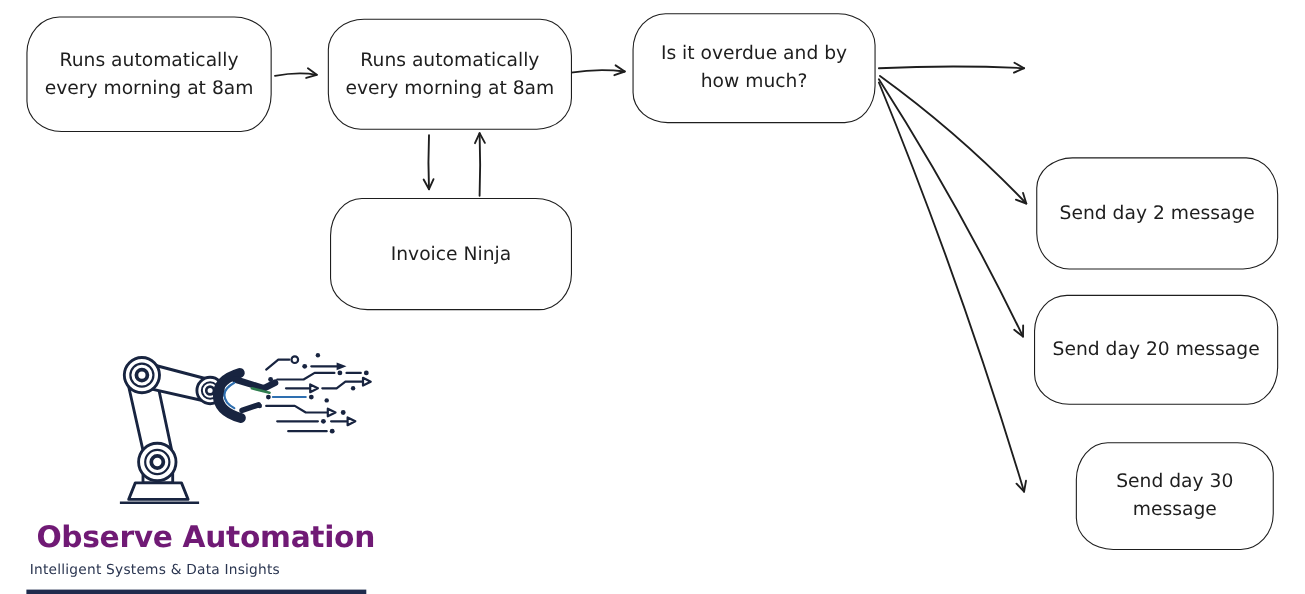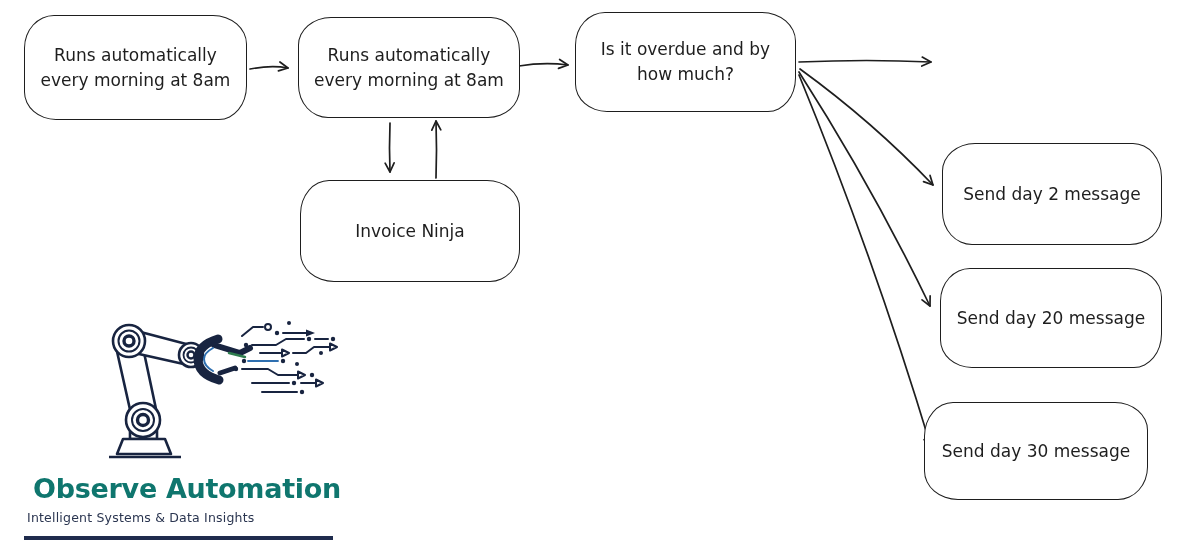--- a/index.html
+++ b/index.html
@@ -33,32 +33,32 @@
     color: #1e1e1e;
   }
   .node span { display: block; }
   #n-trigger-1   { left: 24px;  top: 15px;  width: 223px; height: 105px; }
   #n-trigger-2   { left: 298px; top: 17px;  width: 222px; height: 101px; border-radius: 33px 29px 32px 30px / 28px 34px 29px 33px; }
   #n-overdue     { left: 575px; top: 12px;  width: 221px; height: 100px; }
   #n-invoice     { left: 300px; top: 180px; width: 220px; height: 102px; border-radius: 29px 33px 30px 34px / 34px 28px 33px 29px; }
   #n-day1        { left: 942px; top: 12px;  width: 221px; height: 101px; }
   #n-day7        { left: 942px; top: 143px; width: 220px; height: 102px; border-radius: 33px 29px 32px 30px / 28px 34px 29px 33px; }
   #n-day20       { left: 940px; top: 268px; width: 222px; height: 100px; }
-  #n-day30       { left: 924px; top: 402px; width: 224px; height: 98px;  border-radius: 29px 33px 30px 34px / 34px 28px 33px 29px; }
+  #n-day30       { left: 978px; top: 402px; width: 180px; height: 98px;  border-radius: 29px 33px 30px 34px / 34px 28px 33px 29px; }
 
   .logo { position: absolute; left: 0; top: 0; }
   .logo-icon { position: absolute; left: 92px; top: 293px; width: 260px; height: 175px; }
   .logo-title {
     position: absolute;
     left: 27px; top: 473px; width: 320px;
     text-align: center;
     font-size: 27px;
     font-weight: 700;
     letter-spacing: -0.3px;
-    color: #0f766e;
+    color: #701a75;
   }
   .logo-subtitle {
     position: absolute;
     left: 27px; top: 510px; width: 320px;
     text-align: left;
     font-size: 12.5px;
     letter-spacing: 0.2px;
     color: #2a3550;
   }
   .logo-bar {

